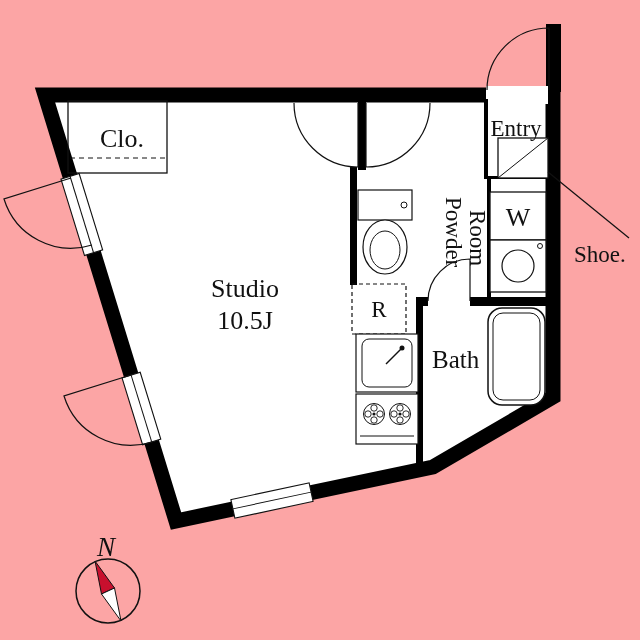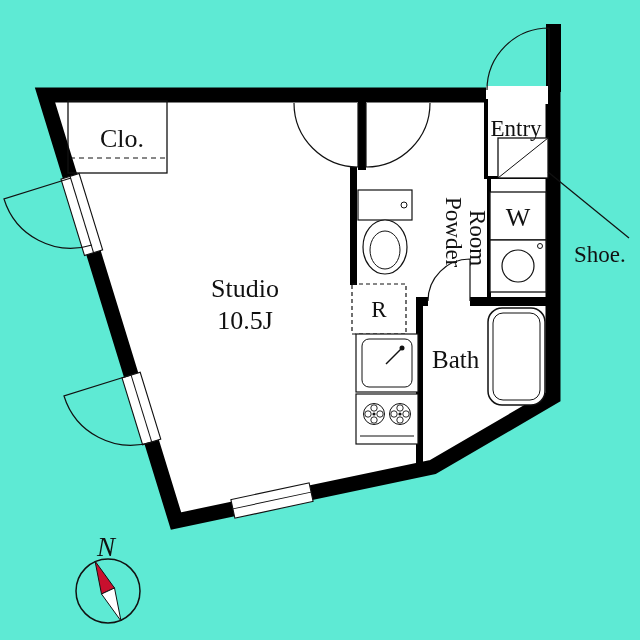--- a/index.html
+++ b/index.html
@@ -1,16 +1,16 @@
 <!DOCTYPE html>
 <html><head>
 <meta charset="utf-8">
 <style>
   html,body{margin:0;padding:0;background:#ffffff;}
-  .stage{width:640px;height:640px;position:relative;background:#5eead4;overflow:hidden;}
+  .stage{width:640px;height:640px;position:relative;background:#fca5a5;overflow:hidden;}
   svg{display:block;}
   svg text{font-family:"Liberation Serif","DejaVu Serif",serif;fill:#111111;}
   .north-lbl{font-size:27px;font-style:italic;}
   .thin{stroke:#111;stroke-width:1.2;fill:none;}
 </style>
 </head>
 <body>
 
 <div class="stage">
 <svg width="640" height="640" viewBox="0 0 640 640">

